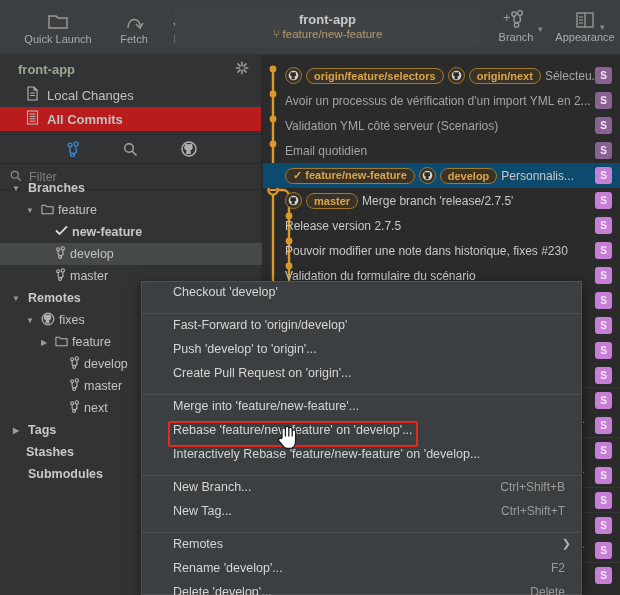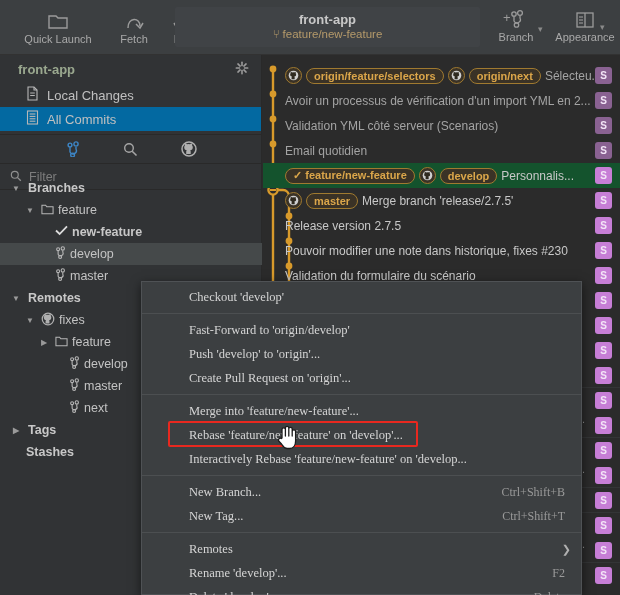--- a/index.html
+++ b/index.html
@@ -58,21 +58,21 @@
   #repo-header {
     position:relative; height: 28px; display:flex; align-items:center; padding-left: 18px;
   }
   #repo-header-title { font-size: 13px; font-weight: bold; color: #9aa88f; }
   #gear-icon { position:absolute; right: 12px; top: 6px; width: 14px; height: 14px; cursor: default; }
 
   .nav-item {
     height: 24px; display:flex; align-items:center; gap:8px; padding-left: 26px;
     font-size: 13px; color: #c0c0c0; cursor: default;
   }
-  .nav-item.selected { background: #0369a1; }
+  .nav-item.selected { background: #b91c1c; font-weight: bold; }
 
   #tabstrip {
     height: 30px; border-top: 1px solid #292929; border-bottom: 1px solid #292929;
     display:flex; align-items:center; justify-content:center; gap: 40px; margin-top:3px;
   }
   .tabico { cursor: default; width: 18px; height: 18px; display:flex; align-items:center; justify-content:center;}
 
   #filter-row { height: 26px; display:flex; align-items:center; padding-left: 10px; gap:7px;
     border-bottom:1px solid #292929; }
   #filter-placeholder { font-size: 12.5px; color: #7d7d7d; }
@@ -88,21 +88,21 @@
 
   
   #graph {
     position: absolute; left: 263px; top: 55px; width: 357px; height: 540px;
     background: #2b2b2b; overflow: hidden;
   }
   .crow {
     position: absolute; left: 0; width: 357px; height: 25px;
     display: flex; align-items: center; cursor: default;
   }
-  .crow.hl { background: #14532d; }
+  .crow.hl { background: #0c4a6e; }
   .cmsg { font-size: 12px; color: #a4a4a4; white-space: nowrap; overflow: hidden; }
   .cmsg.bright { color: #c8c8c8; }
   .ref {
     display:inline-flex; align-items:center; gap:4px; height:16px;
     border:1px solid #a07a30; border-radius: 8px; padding: 0 7px;
     font-size: 11px; font-weight: bold; color:#dba64a; background: #3a3226; margin-right:4px;
   }
   .gh-chip {
     display:inline-flex; align-items:center; justify-content:center;
     width:17px; height:17px; border:1px solid #a07a30; border-radius:50%;
@@ -116,22 +116,22 @@
   .ellip { position:absolute; right:34px; font-size:11px; color:#8e8e8e; letter-spacing:1px; }
   .gsep { position:absolute; left:0; width:357px; height:1px; background:#333536; }
 
   
   #ctxmenu {
     position: absolute; left: 141px; top: 281px; width: 441px; height: 314px;
     background: #3c3f41; border: 1px solid #4f5255;
     box-shadow: 0 3px 10px rgba(0,0,0,.55);
     z-index: 40; padding: 3px 0;
   }
-  .mi { position: relative; height: 24px; display:flex; align-items:center;
-        padding-left: 47px; font-size: 12.5px; color: #d5d5d5; cursor: default; font-family: Liberation Serif, serif; }
+  .mi { position: relative; height: 24px; display:flex; 
+        padding-left: 31px; font-size: 12.5px; color: #d5d5d5; cursor: default; }
   .mi .sc { position:absolute; right: 16px; font-size: 12px; color: #9a9a9a; }
   .mi .submarker { position:absolute; right: 10px; font-size:11px; color:#b0b0b0; }
   .msep { height: 1px; background: #4c4f51; margin: 4px 0; }
   #rebase-highlight {
     position:absolute; left: 170px; top: 403px; width: 250px; height: 23px;
     border: 2px solid #e8281f; border-radius: 2px; z-index: 60; pointer-events:none;
   }
   #cursor { position:absolute; left: 277px; top: 424px; z-index: 70; pointer-events:none; }
 </style>
 </head>
@@ -386,20 +386,24 @@
         </div>
         <div class="trow bold" style="padding-left: 8px;">
           <span class="tw">
             <span class="caret">▶</span>
           </span>
           <span class="tlabel">Tags</span>
         </div>
         <div class="trow bold" style="padding-left: 6px;">
           <span class="tw"></span>
           <span class="tlabel">Stashes</span>
+        </div>
+        <div class="trow bold" style="padding-left: 8px;">
+          <span class="tw"></span>
+          <span class="tlabel">Submodules</span>
         </div>
       </div>
   </div>
 
   <div id="graph">
     <svg id="graph-lines" width="357" height="540" style="position:absolute;left:0;top:0;pointer-events:none">
         <path d="M10 14 V135" stroke="#d89a2b" stroke-width="2.4" fill="none"></path>
         <path d="M10 135 h10 a6 6 0 0 1 6 6 V230" stroke="#d89a2b" stroke-width="2.4" fill="none"></path>
         <path d="M10 135 V250" stroke="#d89a2b" stroke-width="2.4" fill="none"></path>
         <circle cx="10" cy="14" r="3.4" fill="#d89a2b"></circle>

